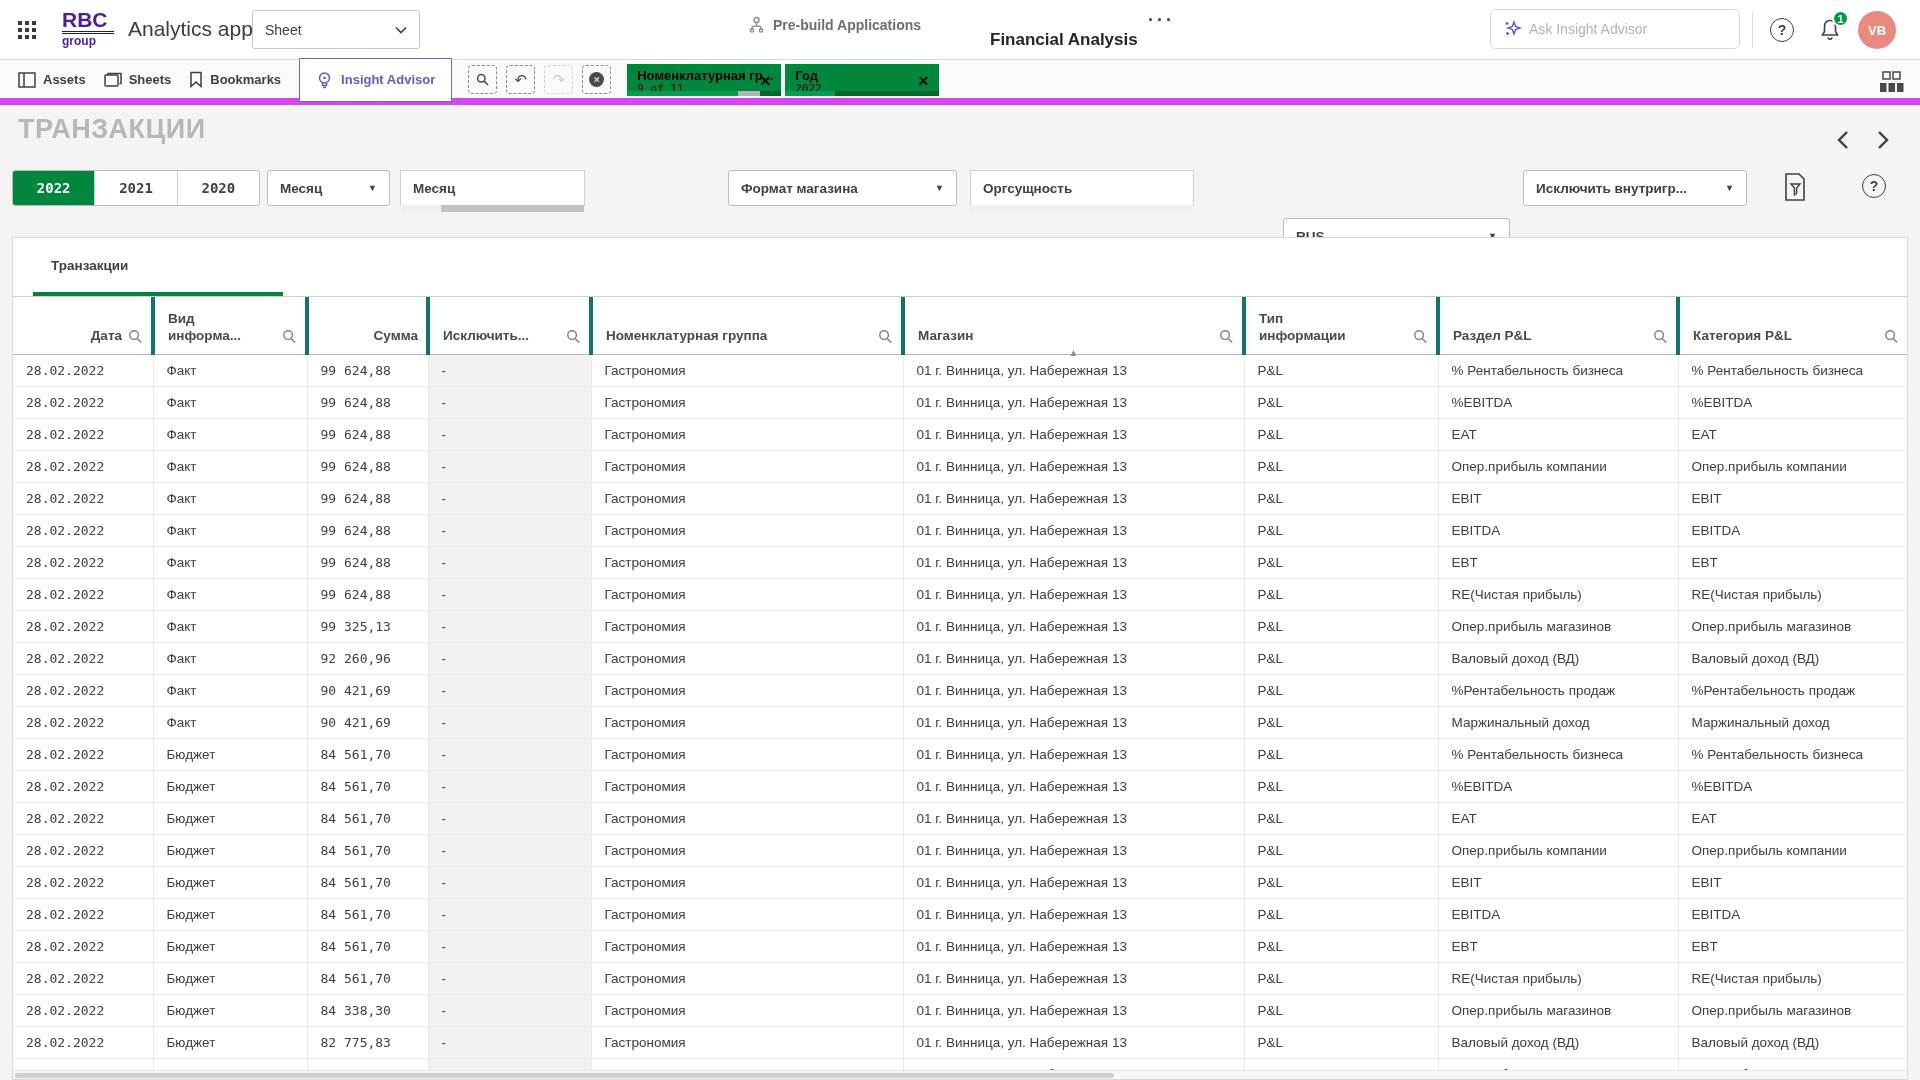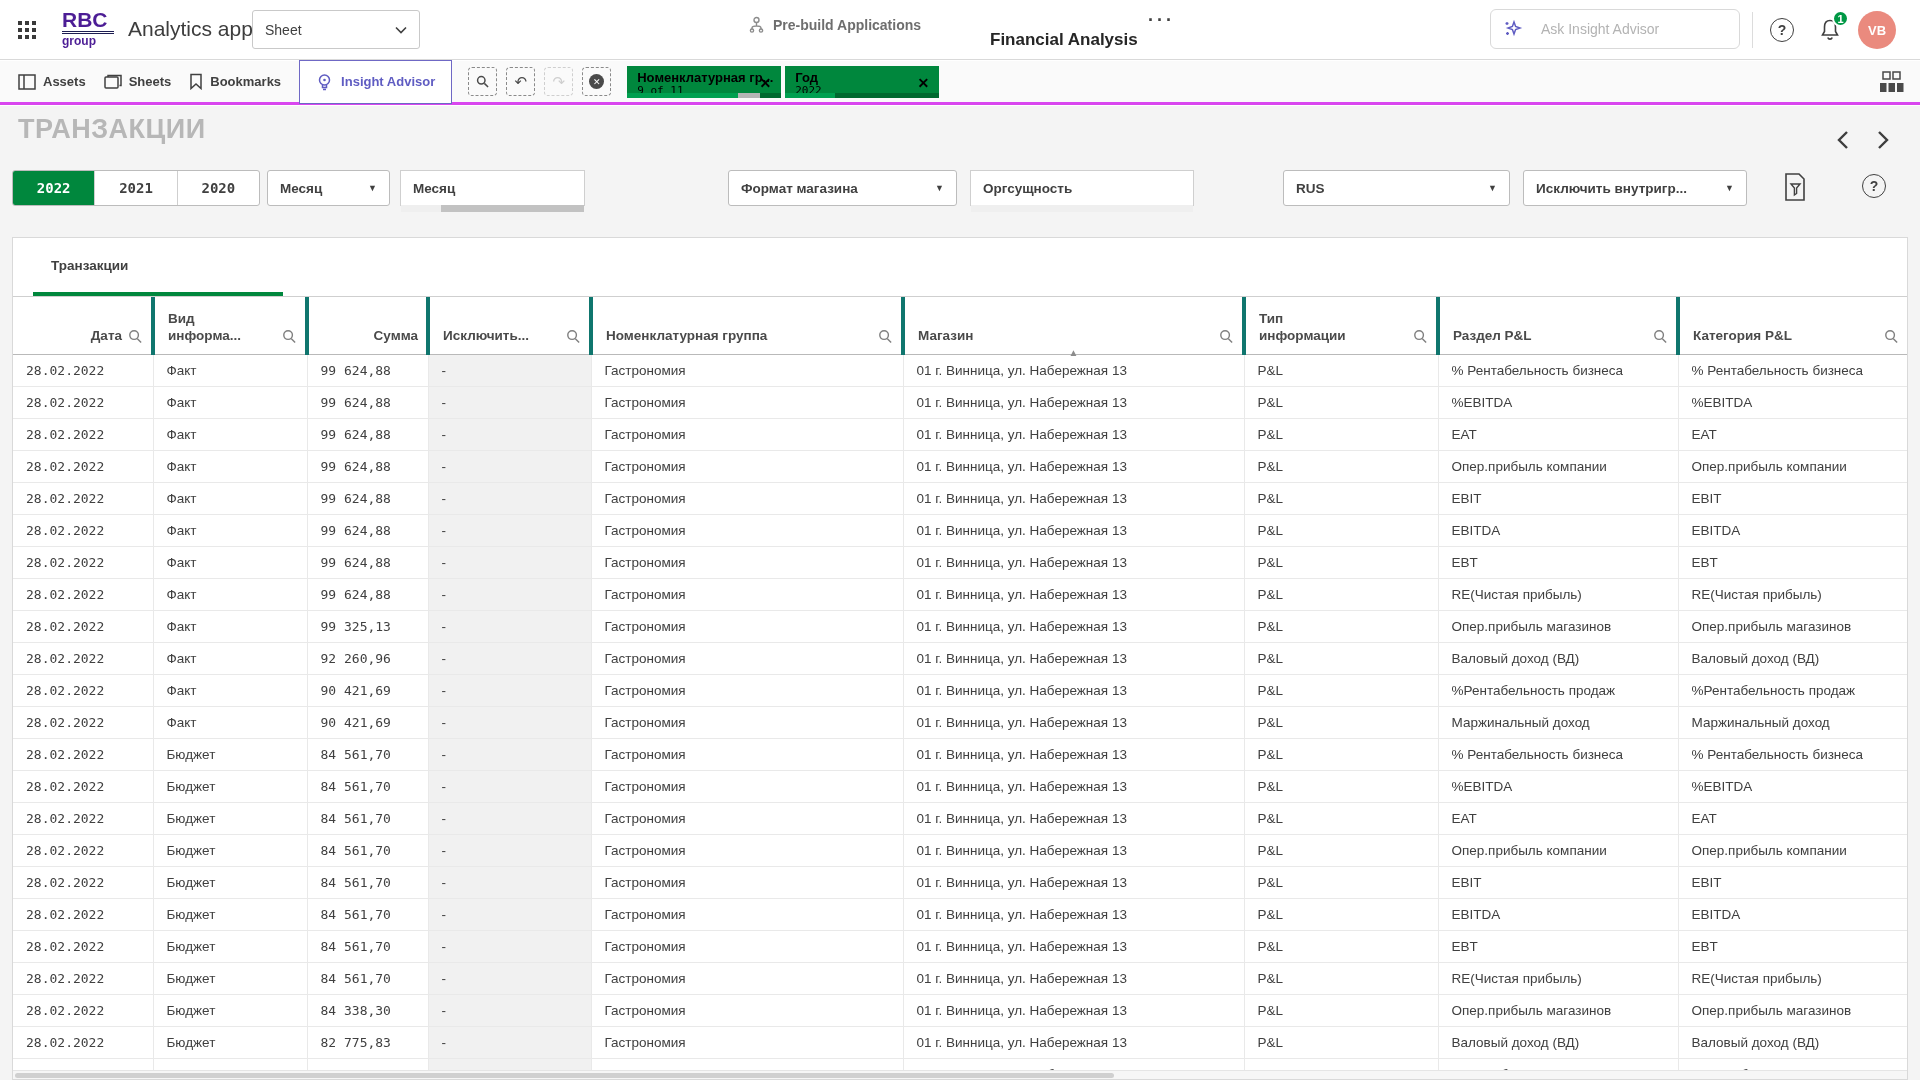--- a/index.html
+++ b/index.html
@@ -22,38 +22,38 @@
               font-size:14px; cursor:pointer; }
   .sheet-dd .chev { margin-left:auto; }
   .prebuild { position:absolute; left:748px; top:16px; display:flex; align-items:center; gap:8px;
               color:#6e6e6e; font-size:14px; font-weight:bold; cursor:pointer; }
   .thumb { position:absolute; left:935px; top:8px; width:42px; height:42px; border-radius:2px;
            background:linear-gradient(135deg,#c39martino 0%,#c3915e 0%,#e7d5bd 35%,#8a6a46 60%,#d9c6ad 80%,#54432c 100%); }
   .fa-name { position:absolute; left:990px; top:30px; font-size:17px; font-weight:bold; color:#262626; }
   .dots { position:absolute; left:1148px; top:10px; font-size:18px; font-weight:bold; letter-spacing:3px;
           color:#404040; cursor:pointer; }
   .ask { position:absolute; left:1490px; top:9px; width:250px; height:40px; border:1px solid #d9d9d9;
-         border-radius:6px; display:flex; align-items:center; gap:18px; padding:0 12px; background:#fff; }
+         border-radius:6px; display:flex; align-items:center; gap:6px; padding:0 12px; background:#fff; }
   .ask input { border:none; outline:none; font-size:14px; width:170px; font-family:inherit; color:#404040; }
   .ask input::placeholder { color:#b3b3b3; }
   .tb-divider { position:absolute; left:1752px; top:12px; width:1px; height:36px; background:#dcdcdc; }
   .help-top { position:absolute; left:1770px; top:18px; }
   .qmark { width:24px; height:24px; border:1.6px solid #404040; border-radius:50%; display:flex;
            align-items:center; justify-content:center; font-size:14px; font-weight:bold; color:#404040; cursor:pointer; }
   .bell { position:absolute; left:1818px; top:17px; cursor:pointer; }
   .badge { position:absolute; left:14px; top:-7px; min-width:17px; height:17px; border-radius:50%;
            background:#009845; color:#fff; font-size:11px; font-weight:bold; display:flex;
            align-items:center; justify-content:center; border:2px solid #fff; }
   .avatar { position:absolute; left:1858px; top:11px; width:38px; height:38px; border-radius:50%;
             background:#ea8a7e; color:#fff; font-size:13px; font-weight:bold; display:flex;
             align-items:center; justify-content:center; cursor:pointer; }
 
   
   .toolbar { position:absolute; left:0; top:61px; width:1920px; height:44px; background:#fafafa;
-             border-bottom:3px solid #d946ef; display:flex; align-items:center; }
+             border-bottom:7px solid #d946ef; display:flex; align-items:center; }
   .tool-item { display:flex; align-items:center; gap:7px; font-size:13px; font-weight:bold; color:#404040;
                margin-left:18px; cursor:pointer; }
   .insight-btn { height:44px; border:1px solid #6f68c5; background:#fff; display:flex; align-items:center;
                  gap:8px; padding:0 16px; margin-left:18px; color:#5f5cc2; font-size:13px; font-weight:bold;
                  cursor:pointer; }
   .selgroup { display:flex; align-items:center; gap:9px; margin-left:16px; }
   .selbox { width:29px; height:29px; border:1.4px dashed #8a8a8a; border-radius:4px; display:flex;
             align-items:center; justify-content:center; cursor:pointer; background:transparent;
             font-size:15px; color:#4a4a4a; }
   .selbox.disabled { border-color:#cfcfcf; color:#cfcfcf; cursor:default; }
@@ -313,21 +313,21 @@
     <div class="fbox" style="left:728px; width:229px;">
       <span>Формат магазина</span>
       <span class="tri">▼</span>
     </div>
 
     <div class="fbox listbox" style="left:970px; width:224px;">
       <span>Оргсущность</span>
       <div class="lb-scroll"></div>
     </div>
 
-    <div class="fbox" style="left:1283px; width:227px;">
+    <div class="fbox" style="left:1283px; width:227px;margin-top:48px;">
       <span>RUS</span>
       <span class="tri">▼</span>
     </div>
 
     <div class="fbox" style="left:1523px; width:224px;">
       <span>Исключить внутригр...</span>
       <span class="tri">▼</span>
     </div>
 
     <div class="ficon" style="left:1782px;">

